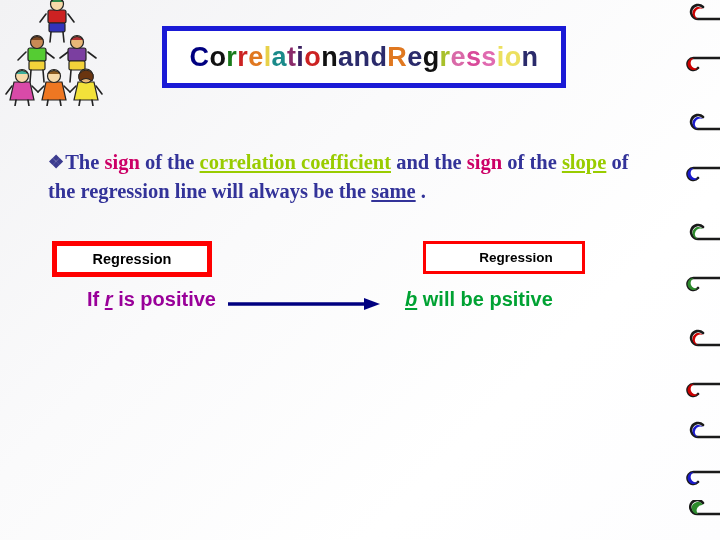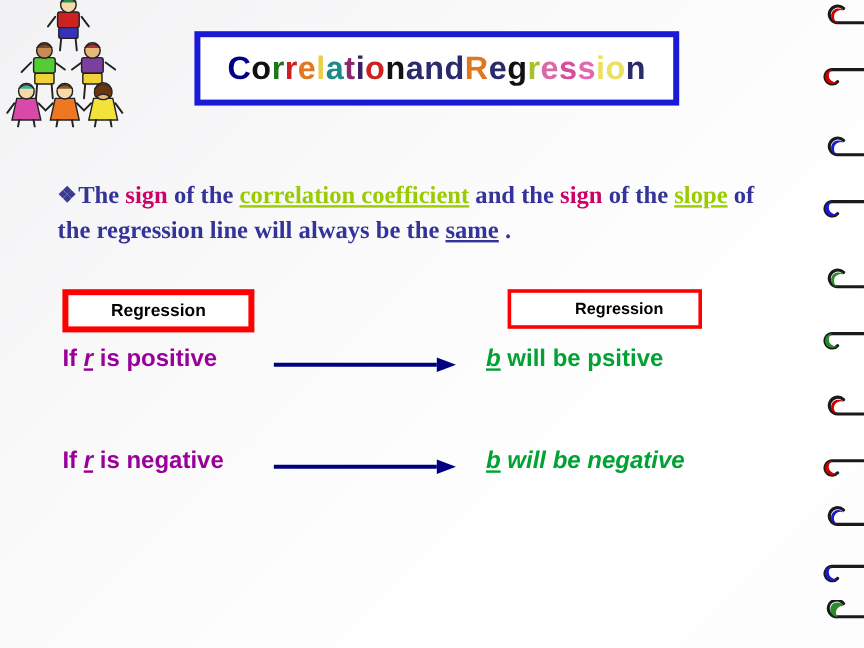--- a/index.html
+++ b/index.html
@@ -291,30 +291,22 @@
   </div>
 
   <div id="corr-box">
     <span id="corr-box-label">Regression</span>
   </div>
   <div id="regr-box">
     <span id="regr-box-label">Regression</span>
   </div>
 
   <div class="row" id="row-positive">
-    <div class="row-left" id="row0-left" style="color: rgb(153, 0, 153);"><span>If </span><span class="var-r">r</span><span> is positive</span></div>
+    <div class="row-left" id="row0-left" style="color: rgb(153, 0, 153); margin-left: 35px;"><span>If </span><span class="var-r">r</span><span> is positive</span></div>
     <svg class="row-arrow" viewBox="0 0 152 14">
       <line x1="0" y1="7" x2="136" y2="7" stroke="#000080" stroke-width="3.4"></line>
       <polygon points="136,1 152,7 136,13" fill="#000080"></polygon>
     </svg>
     <div class="row-right" id="row0-right" style="color: rgb(0, 162, 51);"><span class="var-b">b</span><span> will be psitive</span></div>
   </div>
 
-  <div class="row" id="row-negative">
-    <div class="row-left" id="row1-left" style="color: rgb(153, 0, 153);"><span>If </span><span class="var-r">r</span><span> is negative</span></div>
-    <svg class="row-arrow" viewBox="0 0 152 14">
-      <line x1="0" y1="7" x2="136" y2="7" stroke="#000080" stroke-width="3.4"></line>
-      <polygon points="136,1 152,7 136,13" fill="#000080"></polygon>
-    </svg>
-    <div class="row-right italicized" id="row1-right" style="color: rgb(0, 162, 51);"><span class="var-b">b</span><span> will be negative</span></div>
-  </div>
 
 </div>
 
 </body></html>

